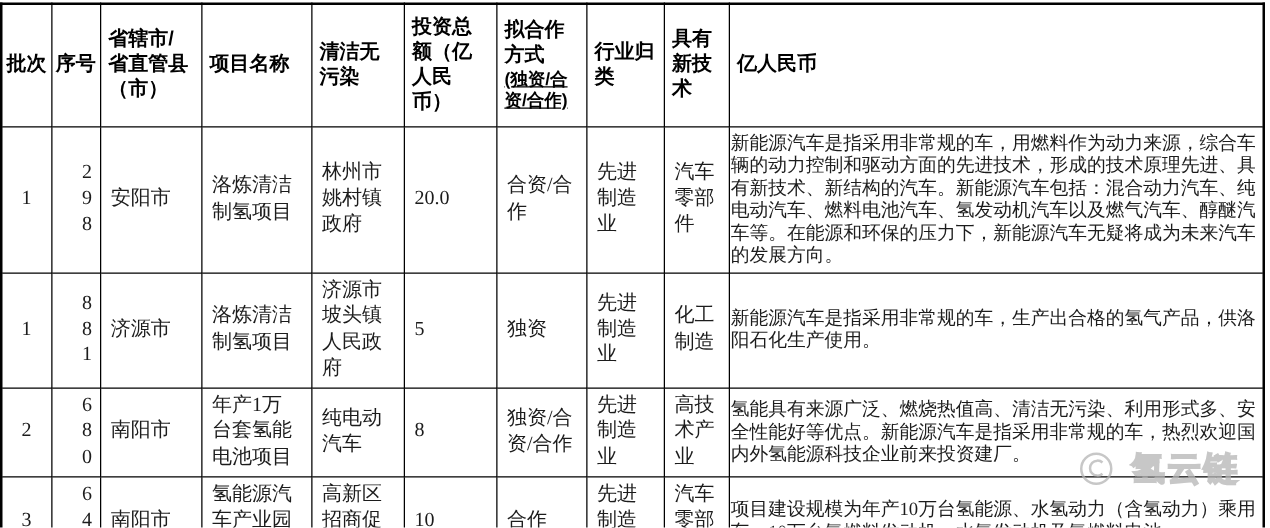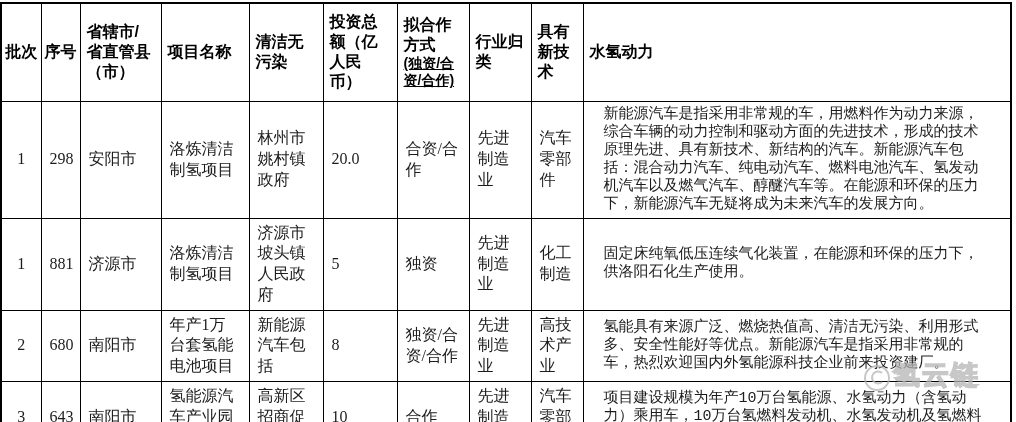--- a/index.html
+++ b/index.html
@@ -25,25 +25,25 @@
     font-weight:bold;font-size:16px;line-height:1.25;
     text-align:left;padding:4px 6px;word-break:break-all;color:#000;
   }
   th:nth-child(1),th:nth-child(2){text-align:center;padding:4px 3px;}
   th .th-sub{display:block;font-size:14px;font-weight:bold;text-decoration:underline;}
   td{
     font-size:16px;line-height:1.3;
     padding:4px 8px;word-break:break-all;text-align:left;
   }
   td.col-0{text-align:center;padding:4px 2px;}
-  td.col-1{padding:4px 4px 4px 8px;}
-  td.col-9{font-size:15px;line-height:18px;padding:4px 20px;font-family:Liberation Mono, monospace;}
+  td.col-1{padding:4px 4px 4px 24px;}
+  td.col-9{font-size:15px;line-height:18px;padding:4px 1px;}
   .watermark{
     position:absolute;top:357px;left:862px;
-    display:flex;align-items:flex-end;gap:1px;
+    display:flex;align-items:center;gap:13px;
     opacity:0.75;pointer-events:none;
   }
   .watermark .wm-text{
     font-family:"Liberation Sans","DejaVu Sans",sans-serif;
     font-size:27px;font-weight:bold;letter-spacing:2px;
     color:rgba(255,255,255,0.15);
     -webkit-text-stroke:1.5px #b5b5b5;
     text-shadow:0 0 1px #cfcfcf;
   }
   .watermark svg{display:block;}
@@ -68,21 +68,21 @@
     <tr id="header-row">
         <th><span>批次</span></th>
         <th><span>序号</span></th>
         <th><span>省辖市/省直管县（市）</span></th>
         <th><span>项目名称</span></th>
         <th><span>清洁无污染</span></th>
         <th><span>投资总额（亿人民币）</span></th>
         <th><span>拟合作方式</span><span class="th-sub">(独资/合资/合作)</span></th>
         <th><span>行业归类</span></th>
         <th><span>具有新技术</span></th>
-        <th><span>水氢动力</span></th>
+        <th><span>亿人民币</span></th>
       </tr>
   </thead>
   <tbody id="table-body">
       <tr>
         <td class="col-0">1</td>
         <td class="col-1">298</td>
         <td class="col-2">安阳市</td>
         <td class="col-3">洛炼清洁制氢项目</td>
         <td class="col-4">林州市姚村镇政府</td>
         <td class="col-5">20.0</td>
@@ -94,28 +94,28 @@
       <tr>
         <td class="col-0">1</td>
         <td class="col-1">881</td>
         <td class="col-2">济源市</td>
         <td class="col-3">洛炼清洁制氢项目</td>
         <td class="col-4">济源市坡头镇人民政府</td>
         <td class="col-5">5</td>
         <td class="col-6">独资</td>
         <td class="col-7">先进制造业</td>
         <td class="col-8">化工制造</td>
-        <td class="col-9">固定床纯氧低压连续气化装置，在能源和环保的压力下，供洛阳石化生产使用。</td>
+        <td class="col-9">新能源汽车是指采用非常规的车，生产出合格的氢气产品，供洛阳石化生产使用。</td>
       </tr>
       <tr>
         <td class="col-0">2</td>
         <td class="col-1">680</td>
         <td class="col-2">南阳市</td>
         <td class="col-3">年产1万台套氢能电池项目</td>
-        <td class="col-4">新能源汽车包括</td>
+        <td class="col-4">纯电动汽车</td>
         <td class="col-5">8</td>
         <td class="col-6">独资/合资/合作</td>
         <td class="col-7">先进制造业</td>
         <td class="col-8">高技术产业</td>
         <td class="col-9">氢能具有来源广泛、燃烧热值高、清洁无污染、利用形式多、安全性能好等优点。新能源汽车是指采用非常规的车，热烈欢迎国内外氢能源科技企业前来投资建厂。</td>
       </tr>
       <tr>
         <td class="col-0">3</td>
         <td class="col-1">643</td>
         <td class="col-2">南阳市</td>

